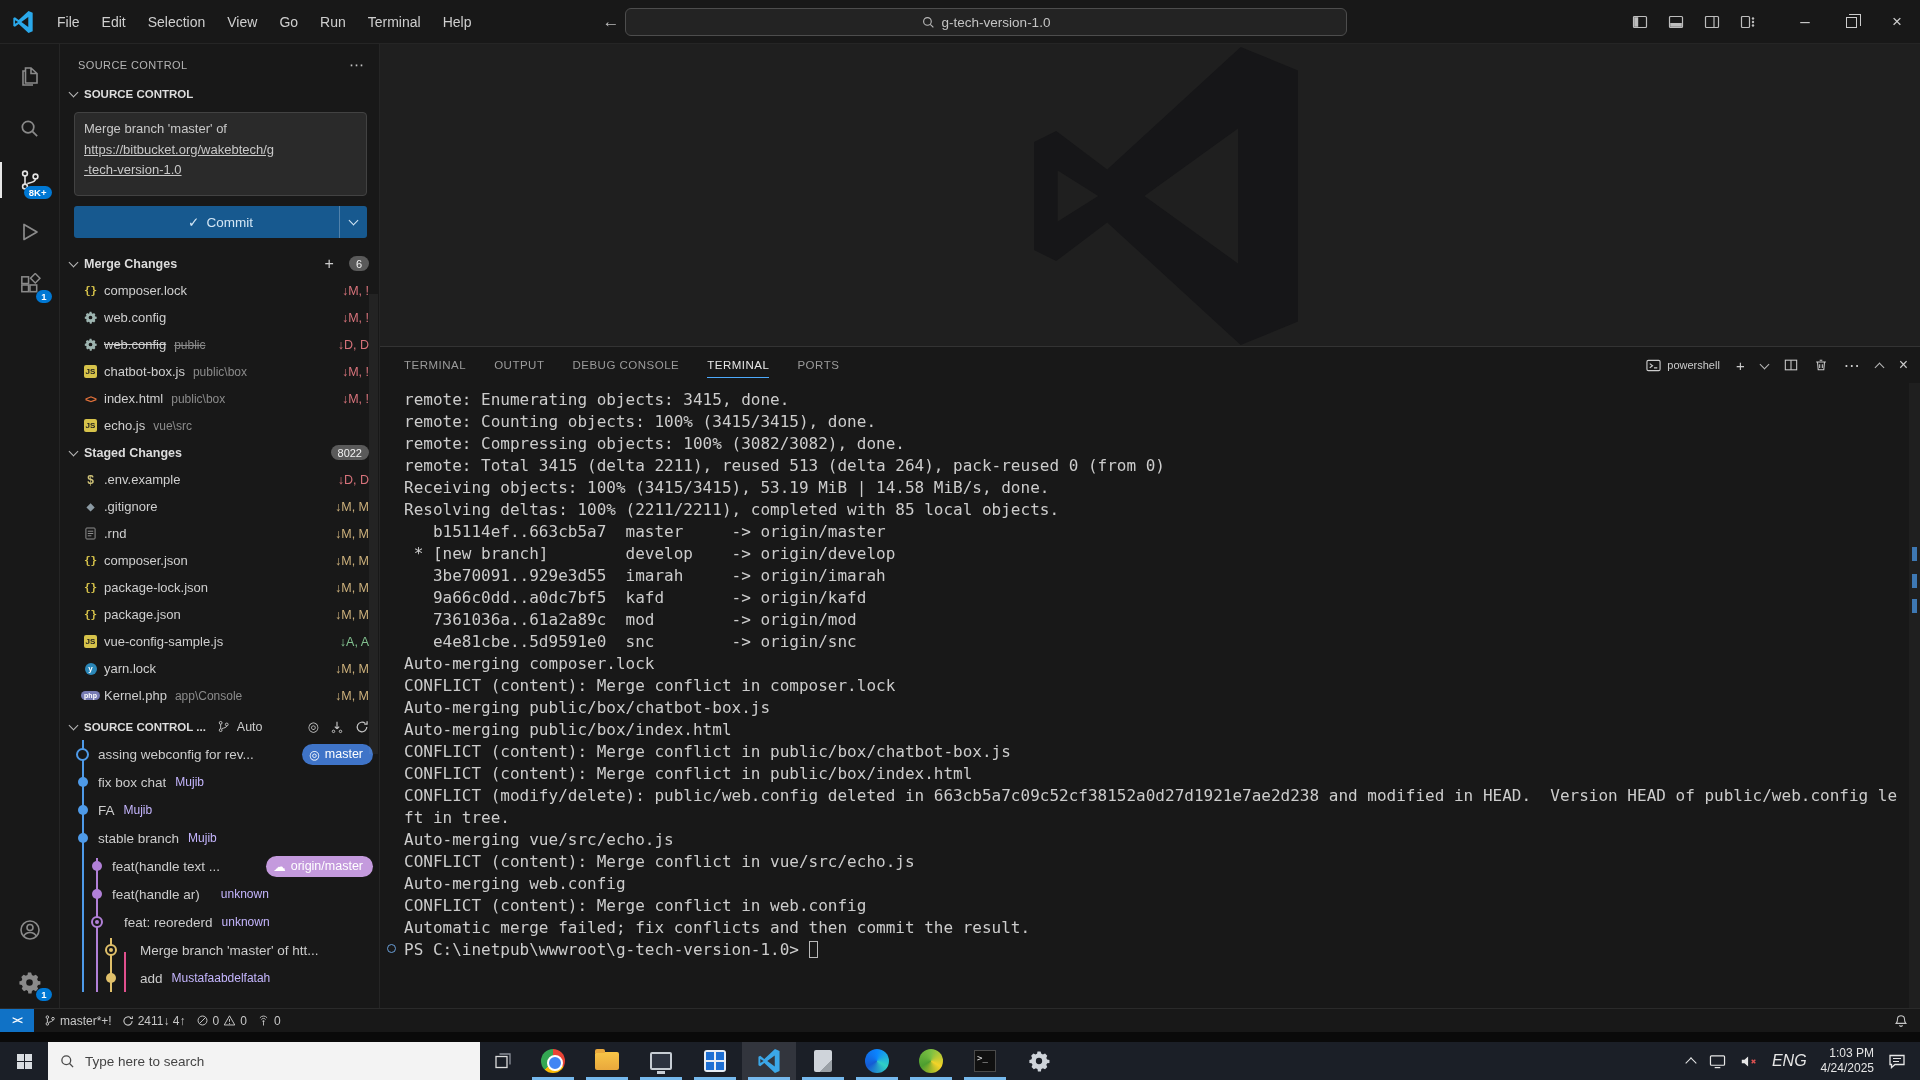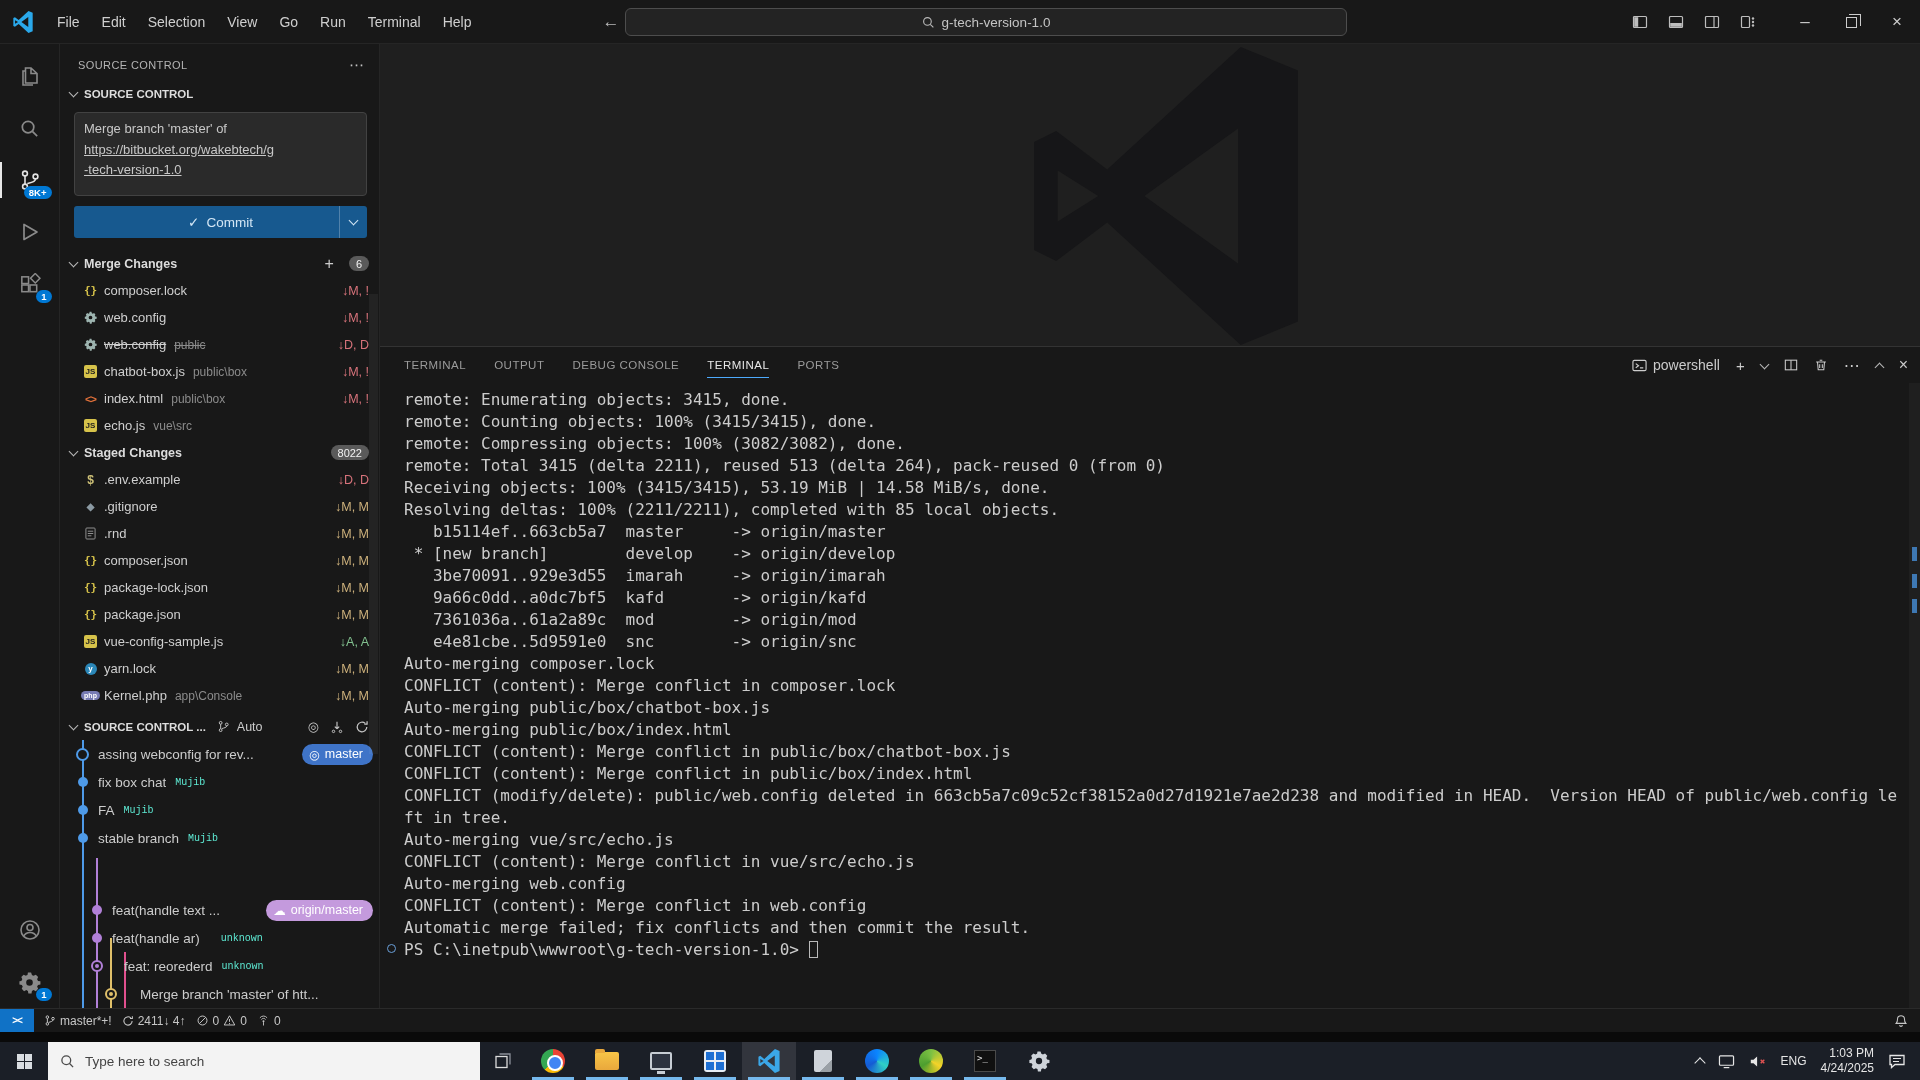--- a/index.html
+++ b/index.html
@@ -83,41 +83,41 @@
   .graph-head { height:27px; display:flex; align-items:center; padding:0 10px; gap:7px; font-weight:bold;
     font-size:11.5px; color:#dddddd; margin-top:4px; }
   .graph-head .auto { font-weight:normal; font-size:12.5px; color:#cccccc; }
   .graph-head .ic { margin-left:4px; color:#c5c5c5; font-weight:normal; font-size:13px; }
   .graph-head .spacegrow { flex:1; }
   #graph-rows { position:relative; }
   .gline { position:absolute; width:2px; top:0; bottom:0; }
   .graph-row { height:28px; display:flex; align-items:center; position:relative; font-size:13.5px; color:#cccccc; }
   .gnode { position:absolute; border-radius:50%; }
   .gmsg { white-space:nowrap; overflow:hidden; }
-  .gauthor { color:#5eead4; margin-left:9px; font-size:10px;font-family:Liberation Mono, monospace; }
+  .gauthor { color:#c4b5fd; margin-left:9px; font-size:12px; }
   .graph-badge { position:absolute; right:6px; height:21px; border-radius:11px; display:flex; align-items:center;
     gap:5px; padding:0 10px 0 7px; font-size:12.5px; color:#ffffff; }
   .gb-blue { background:#3f74c8; }
   .gb-purple { background:#c49add; }
   .sb-scrollbar { position:absolute; right:1px; top:250px; width:9px; height:460px; background:rgba(255,255,255,.05); }
 
   
   .editor { position:absolute; left:380px; top:44px; width:1540px; height:302px; background:#1f1f1f; overflow:hidden; }
   .watermark { position:absolute; left:636px; top:2px; width:300px; height:300px; }
 
   
   .panel { position:absolute; left:380px; top:346px; width:1540px; height:662px; background:#181818;
     border-top:1px solid #333333; }
   .panel-head { height:36px; display:flex; align-items:center; padding:0 12px 0 24px; }
   .panel-tab { font-size:11.5px; letter-spacing:.5px; color:#9b9b9b; margin-right:28px; height:36px;
     line-height:36px; position:relative; }
   .panel-tab.active { color:#e7e7e7; }
   .panel-tab.active::after { content:""; position:absolute; left:0; right:0; bottom:5px; height:1.5px; background:#4daafc; }
   .panel-controls { margin-left:auto; display:flex; align-items:center; gap:16px; color:#cccccc; }
-  .shell-label { display:flex; align-items:center; gap:6px; font-size:14px; color:#cccccc; }
+  .shell-label { display:flex; align-items:center; gap:6px; font-size:11px; color:#cccccc; }
   .pc-glyph { font-size:15px; }
   .term { position:relative; padding:6px 0 0 24px; font-family:"DejaVu Sans Mono", monospace;
     font-size:16px; line-height:22px; color:#cccccc; }
   .term-line { white-space:pre; }
   .prompt-line { position:relative; white-space:pre; }
   .cmd-dec { position:absolute; left:-17px; top:5px; width:9px; height:9px; border:1.5px solid #6a9fd8; border-radius:50%; }
   .cursor { display:inline-block; width:9px; height:17px; border:1px solid #b9b9b9; vertical-align:-3px; }
   .ov-mark { position:absolute; right:3px; width:5px; height:14px; background:#3e78b3; }
   .term-scroll { position:absolute; right:0; top:36px; bottom:0; width:11px; background:rgba(255,255,255,.03); }
 
@@ -140,21 +140,21 @@
   .start-glyph span { background:#d9dde1; }
   .tb-search { width:432px; height:38px; background:#f3f3f3; display:flex; align-items:center; padding:0 12px;
     gap:10px; color:#444444; font-size:13.5px; }
   .taskview { width:46px; height:38px; display:flex; align-items:center; justify-content:center; }
   .app-cell { width:54px; height:38px; display:flex; align-items:center; justify-content:center; position:relative; }
   .app-cell.running::after { content:""; position:absolute; left:6px; right:6px; bottom:0; height:3px; background:#76b9ed; }
   .app-cell.active-app { background:rgba(255,255,255,.10); }
   .tb-tray { margin-left:auto; display:flex; align-items:center; gap:14px; padding-right:14px; color:#e6e6e6; }
   .tray-chev { width:8px; height:8px; border-right:1.6px solid #e6e6e6; border-bottom:1.6px solid #e6e6e6;
     transform:rotate(-135deg); margin-top:4px; }
-  .tray-lang { font-size:12px; }
+  .tray-lang { font-size:16px;font-style:italic; }
   .tray-clock { text-align:right; font-size:12px; line-height:15px; }
   
   .g-chrome { width:24px; height:24px; border-radius:50%;
     background:conic-gradient(#ea4335 0 33%, #fbbc05 33% 62%, #34a853 62% 100%); position:relative; }
   .g-chrome::after { content:""; position:absolute; left:6px; top:6px; width:12px; height:12px; border-radius:50%;
     background:#4285f4; border:2px solid #ffffff; }
   .g-folder { width:24px; height:18px; background:linear-gradient(#f8c547,#e9a83c); border-radius:2px; position:relative; }
   .g-folder::before { content:""; position:absolute; left:0; top:-3px; width:10px; height:4px; background:#e9a83c;
     border-radius:2px 2px 0 0; }
   .g-computer { width:22px; height:18px; border:2px solid #c7cdd4; border-radius:2px; position:relative; background:#2d3340; }
@@ -478,21 +478,21 @@
         <div class="graph-row" style="padding-left: 38px;">
           <span class="gnode" style="left: 18px; width: 10px; height: 10px; background: rgb(78, 154, 232);"></span>
           <span class="gmsg">FA</span>
           <span class="gauthor">Mujib</span>
         </div>
         <div class="graph-row" style="padding-left: 38px;">
           <span class="gnode" style="left: 18px; width: 10px; height: 10px; background: rgb(78, 154, 232);"></span>
           <span class="gmsg">stable branch</span>
           <span class="gauthor">Mujib</span>
         </div>
-        <div class="graph-row" style="padding-left: 52px; margin-top: 44px;">
+        <div class="graph-row" style="padding-left: 52px;">
           <span class="gnode" style="left: 32px; width: 10px; height: 10px; background: rgb(177, 128, 215);"></span>
           <span class="gmsg">feat(handle text ...</span>
           <span class="graph-badge gb-purple">
             <span>☁</span>
             <span>origin/master</span>
           </span>
         </div>
         <div class="graph-row" style="padding-left: 52px; gap: 12px;">
           <span class="gnode" style="left: 32px; width: 10px; height: 10px; background: rgb(177, 128, 215);"></span>
           <span class="gmsg">feat(handle ar)</span>

